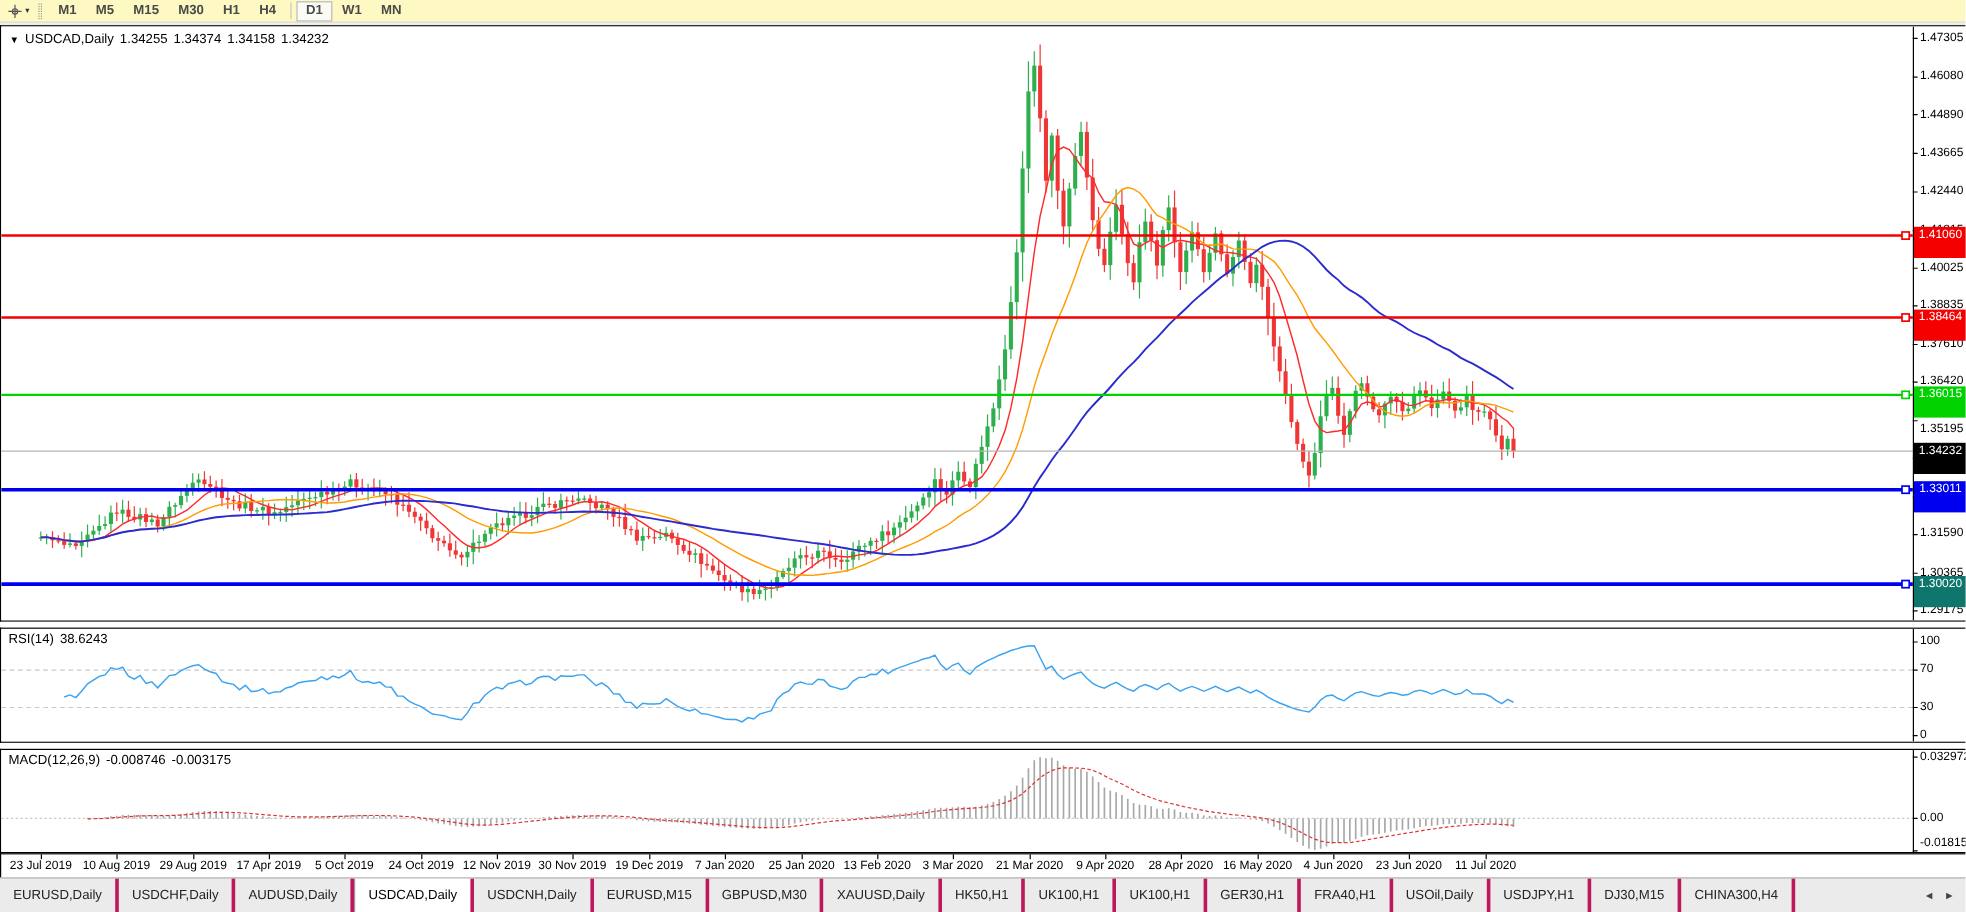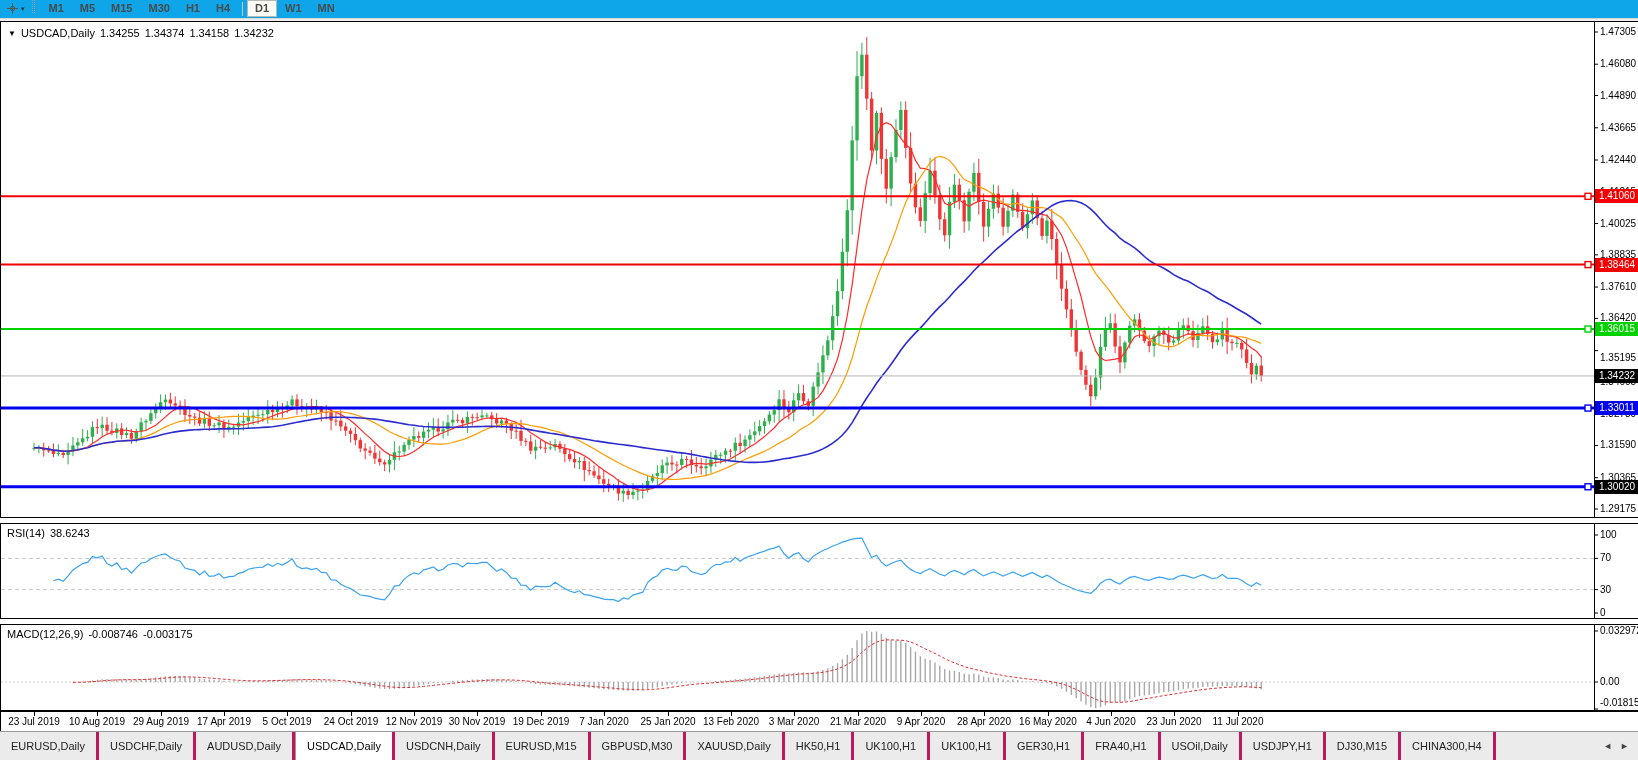--- a/index.html
+++ b/index.html
@@ -1,39 +1,39 @@
 <!DOCTYPE html>
 <html><head>
 <meta charset="utf-8">
 <style>
   *{margin:0;padding:0;box-sizing:border-box}
   html,body{width:1638px;height:760px;overflow:hidden;background:#fff;
     font-family:"Liberation Sans",sans-serif;-webkit-font-smoothing:antialiased}
   
-  .toolbar{height:19px;background:#0ea5e9;border-bottom:1px solid #d8d6d2;display:flex;align-items:flex-start;padding-left:3px}
+  .toolbar{height:19px;background:#fef9c3;border-bottom:1px solid #d8d6d2;display:flex;align-items:center;padding-left:3px}
   .tool-btn{display:flex;align-items:center;height:17px;padding:0 3px;cursor:pointer}
   .caret{font-size:7px;color:#333;margin-left:2px}
   .grip{width:3px;height:13px;border-left:1px dotted #9a9a9a;border-right:1px dotted #9a9a9a;margin:0 6px 0 4px}
   .tf-btn{font-size:11px;font-weight:bold;color:#4a4a4a;padding:1px 7px;border:1px solid transparent;cursor:pointer;line-height:13px}
   .tf-btn.active{background:#fbfbf5;border-color:#b9b9b4}
   .tf-sep{width:1px;height:14px;background:#c9c7c3;margin:0 4px;display:inline-block}
   .spacer{height:2px;background:#efefee}
   
   .chart-area{position:relative;background:#fff}
   .pane{position:relative;border:1px solid #000;border-right:none;background:#fff}
   .main-pane{height:497px}
   .rsi-pane{height:96px}
   .macd-pane{height:87px}
   .pane-sep{height:5px;background:#fff}
   .pane svg{position:absolute;left:0;top:0;display:block}
   .chart-title{position:absolute;left:7px;top:5px;font-size:11px;color:#000;display:flex;gap:5px;align-items:center;z-index:5}
   .tri{font-size:8px;cursor:pointer}
   .ind-label{position:absolute;left:6px;top:3px;font-size:11px;color:#000;z-index:5;display:flex;gap:5px}
   .tick{position:absolute;left:1599px;font-size:10px;color:#000;line-height:12px;white-space:nowrap}
-  .chip{position:absolute;left:1594px;width:44px;height:14px;line-height:13px;text-align:center;font-size:10px;color:#fff;z-index:6}
+  .chip{position:absolute;left:1594px;width:44px;height:26px;line-height:13px;text-align:center;font-size:10px;color:#fff;z-index:6}
   .dates-row{height:20px;border-top:1px solid #000;border-left:1px solid #000;position:relative;background:#fff}
   .dlabel{position:absolute;top:4px;font-size:10px;color:#000;transform:translateX(-50%);white-space:nowrap}
   .dtick{position:absolute;top:0;width:1px;height:4px;background:#000}
   
   .tabbar{height:29px;border-top:1px solid #9a9a9a;background:#ebebeb;display:flex;align-items:stretch}
   .tabs{display:flex;flex:1;overflow:hidden}
   .tab{font-size:11px;color:#222;padding:0 11px;display:flex;align-items:center;border-right:3px solid #be185d;cursor:pointer;white-space:nowrap}
   .tab.active{background:#fff;border-left:1px solid #9a9a9a;color:#000}
   .tab-arrows{display:flex;align-items:center;gap:8px;padding:0 9px;color:#444;font-size:9px}
   .tab-arrows span{cursor:pointer}
@@ -632,21 +632,21 @@
           <span class="tick" style="top:330px">1.35195</span>
           <span class="tick" style="top:354px">1.34005</span>
           <span class="tick" style="top:386px">1.32780</span>
           <span class="tick" style="top:417px">1.31590</span>
           <span class="tick" style="top:450px">1.30365</span>
           <span class="tick" style="top:481px">1.29175</span>
           <span class="chip" style="top:167px;background:#f40000">1.41060</span>
           <span class="chip" style="top:236px;background:#f40000">1.38464</span>
           <span class="chip" style="top:300px;background:#00d200">1.36015</span>
           <span class="chip" style="top:379px;background:#0000f0">1.33011</span>
-          <span class="chip" style="top:458px;background:#000000">1.30020</span>
+          <span class="chip" style="top:458px;background:#0f766e">1.30020</span>
           <span class="chip" style="top:347px;background:#000000">1.34232</span>
         </div>
     </div>
 
     <div class="pane-sep"></div>
 
     <div class="pane rsi-pane">
       <svg id="rsiSvg" width="1638" height="94">
           <rect x="0" y="0" width="1638" height="94" fill="#fff"></rect>
           <line x1="0" y1="34.4" x2="1593" y2="34.4" stroke="#c9c9c9" stroke-width="1" stroke-dasharray="4 3"></line>

